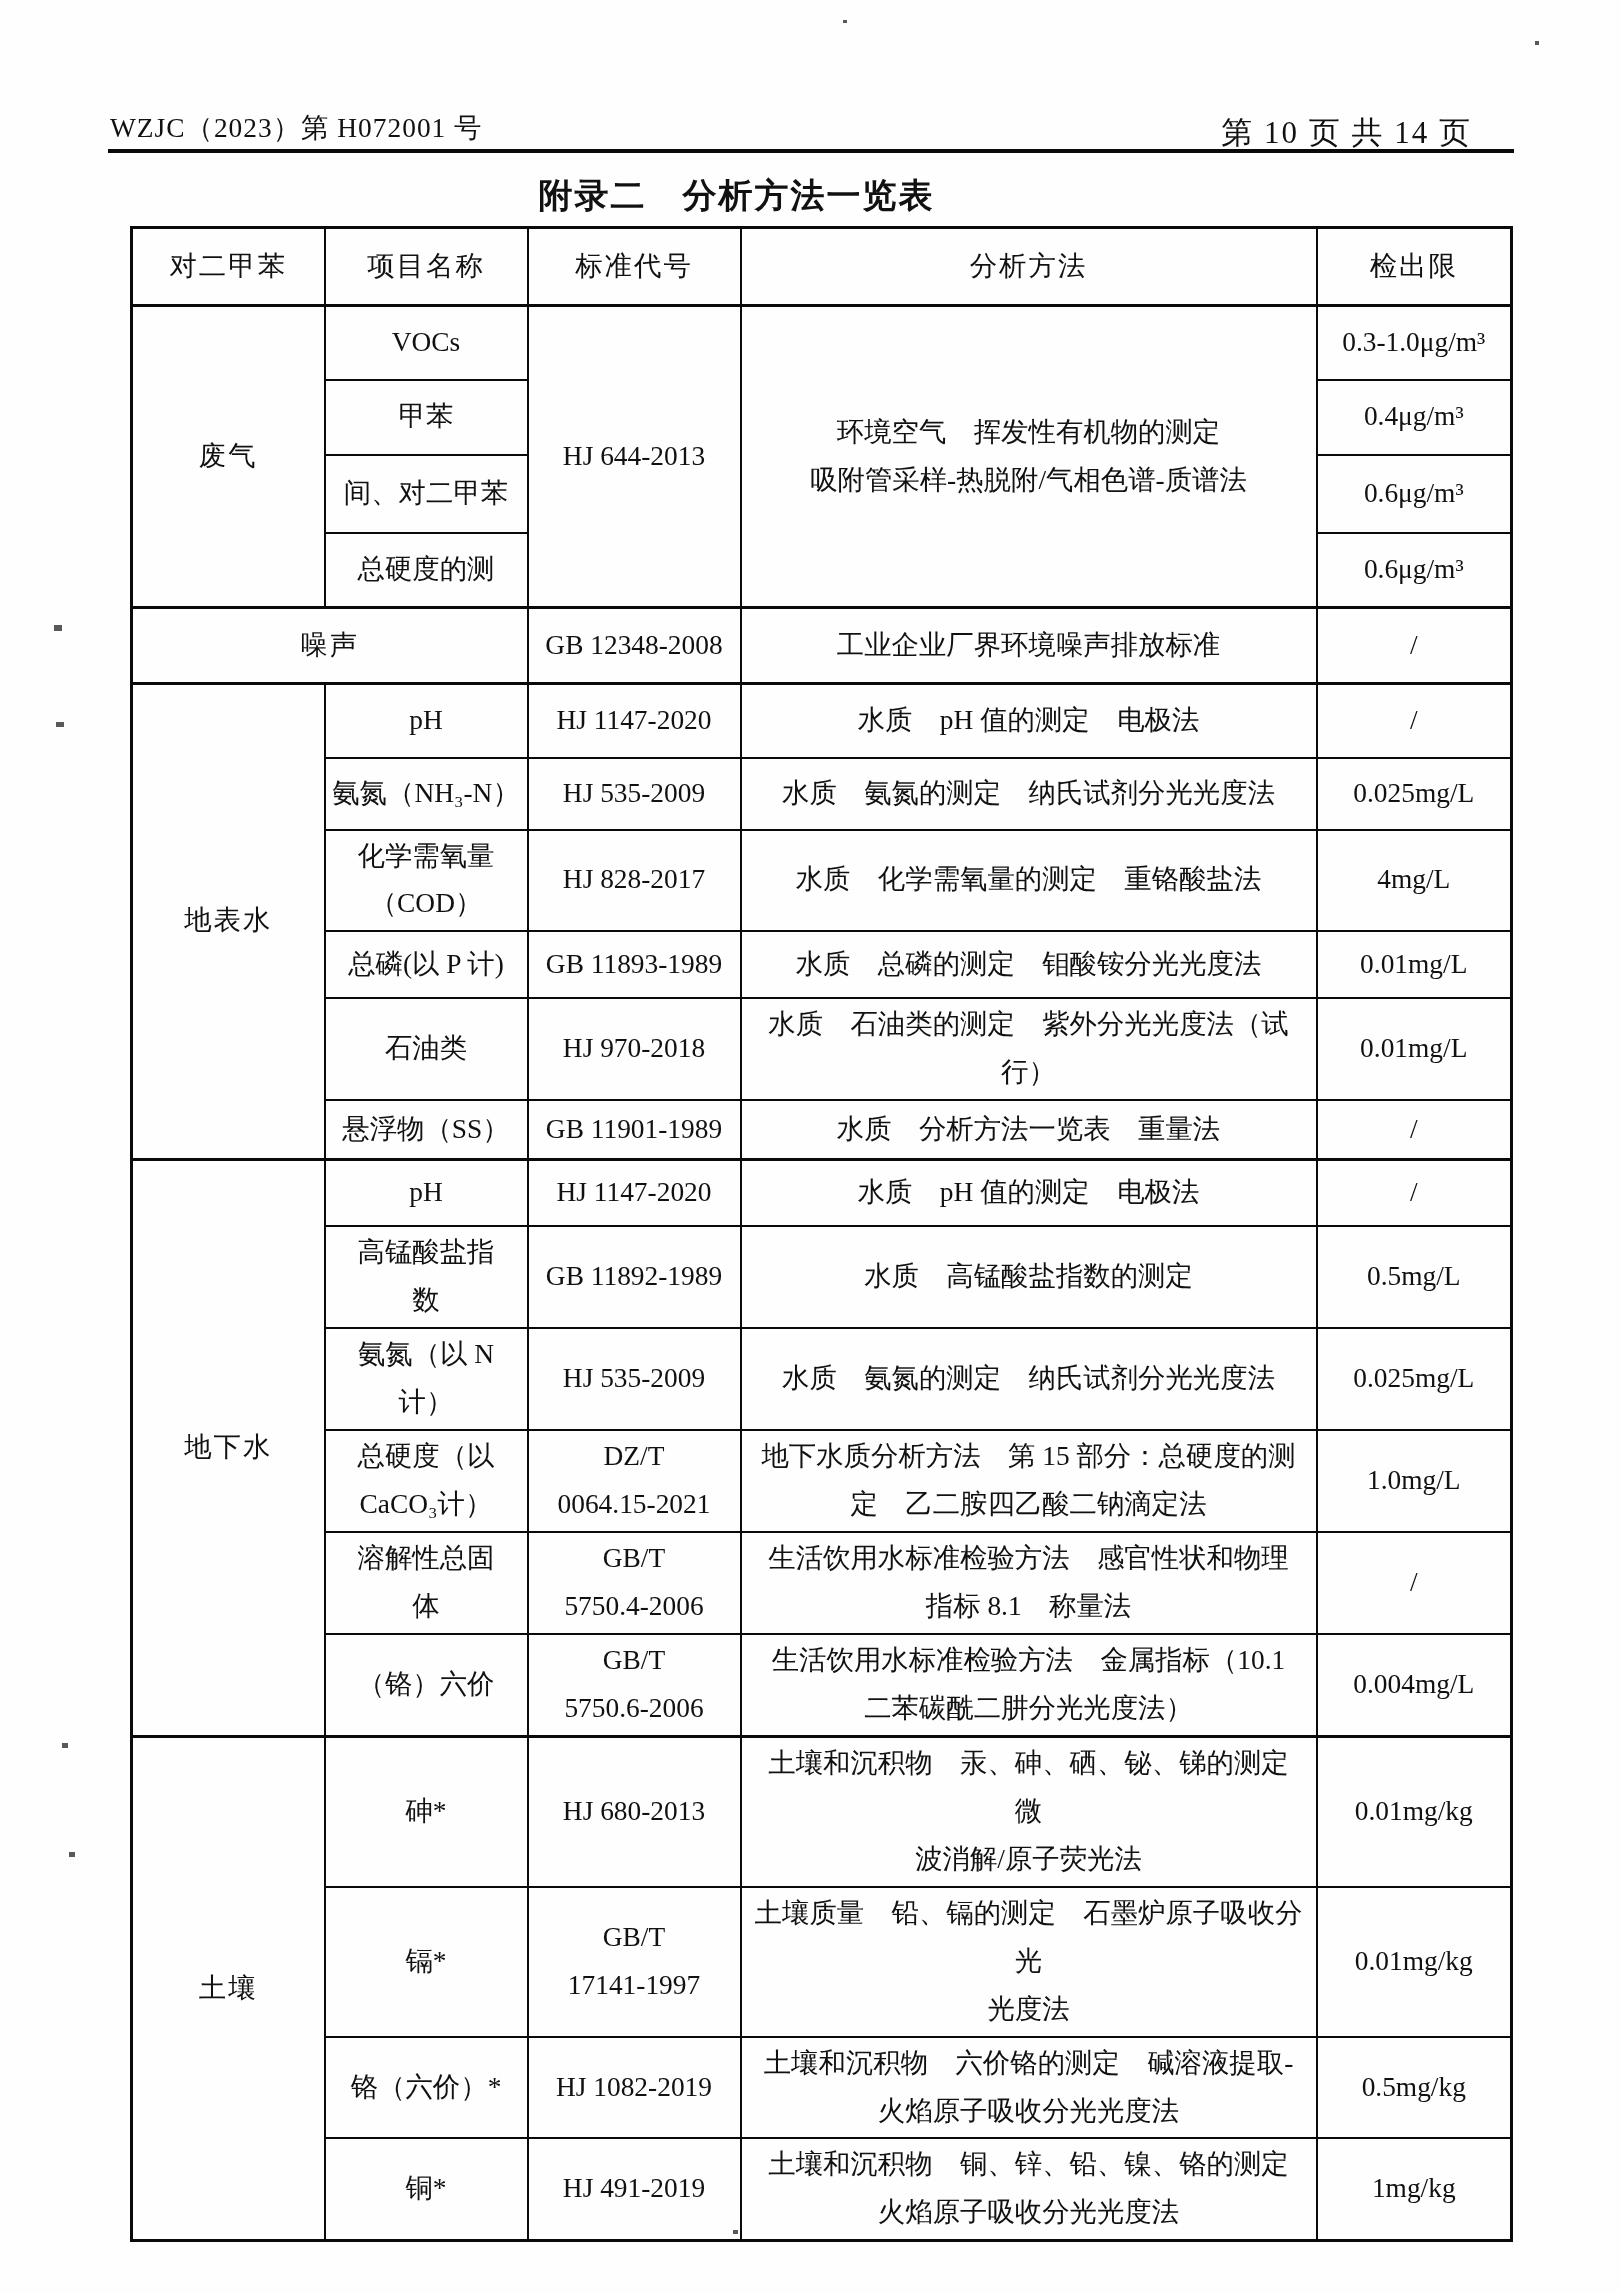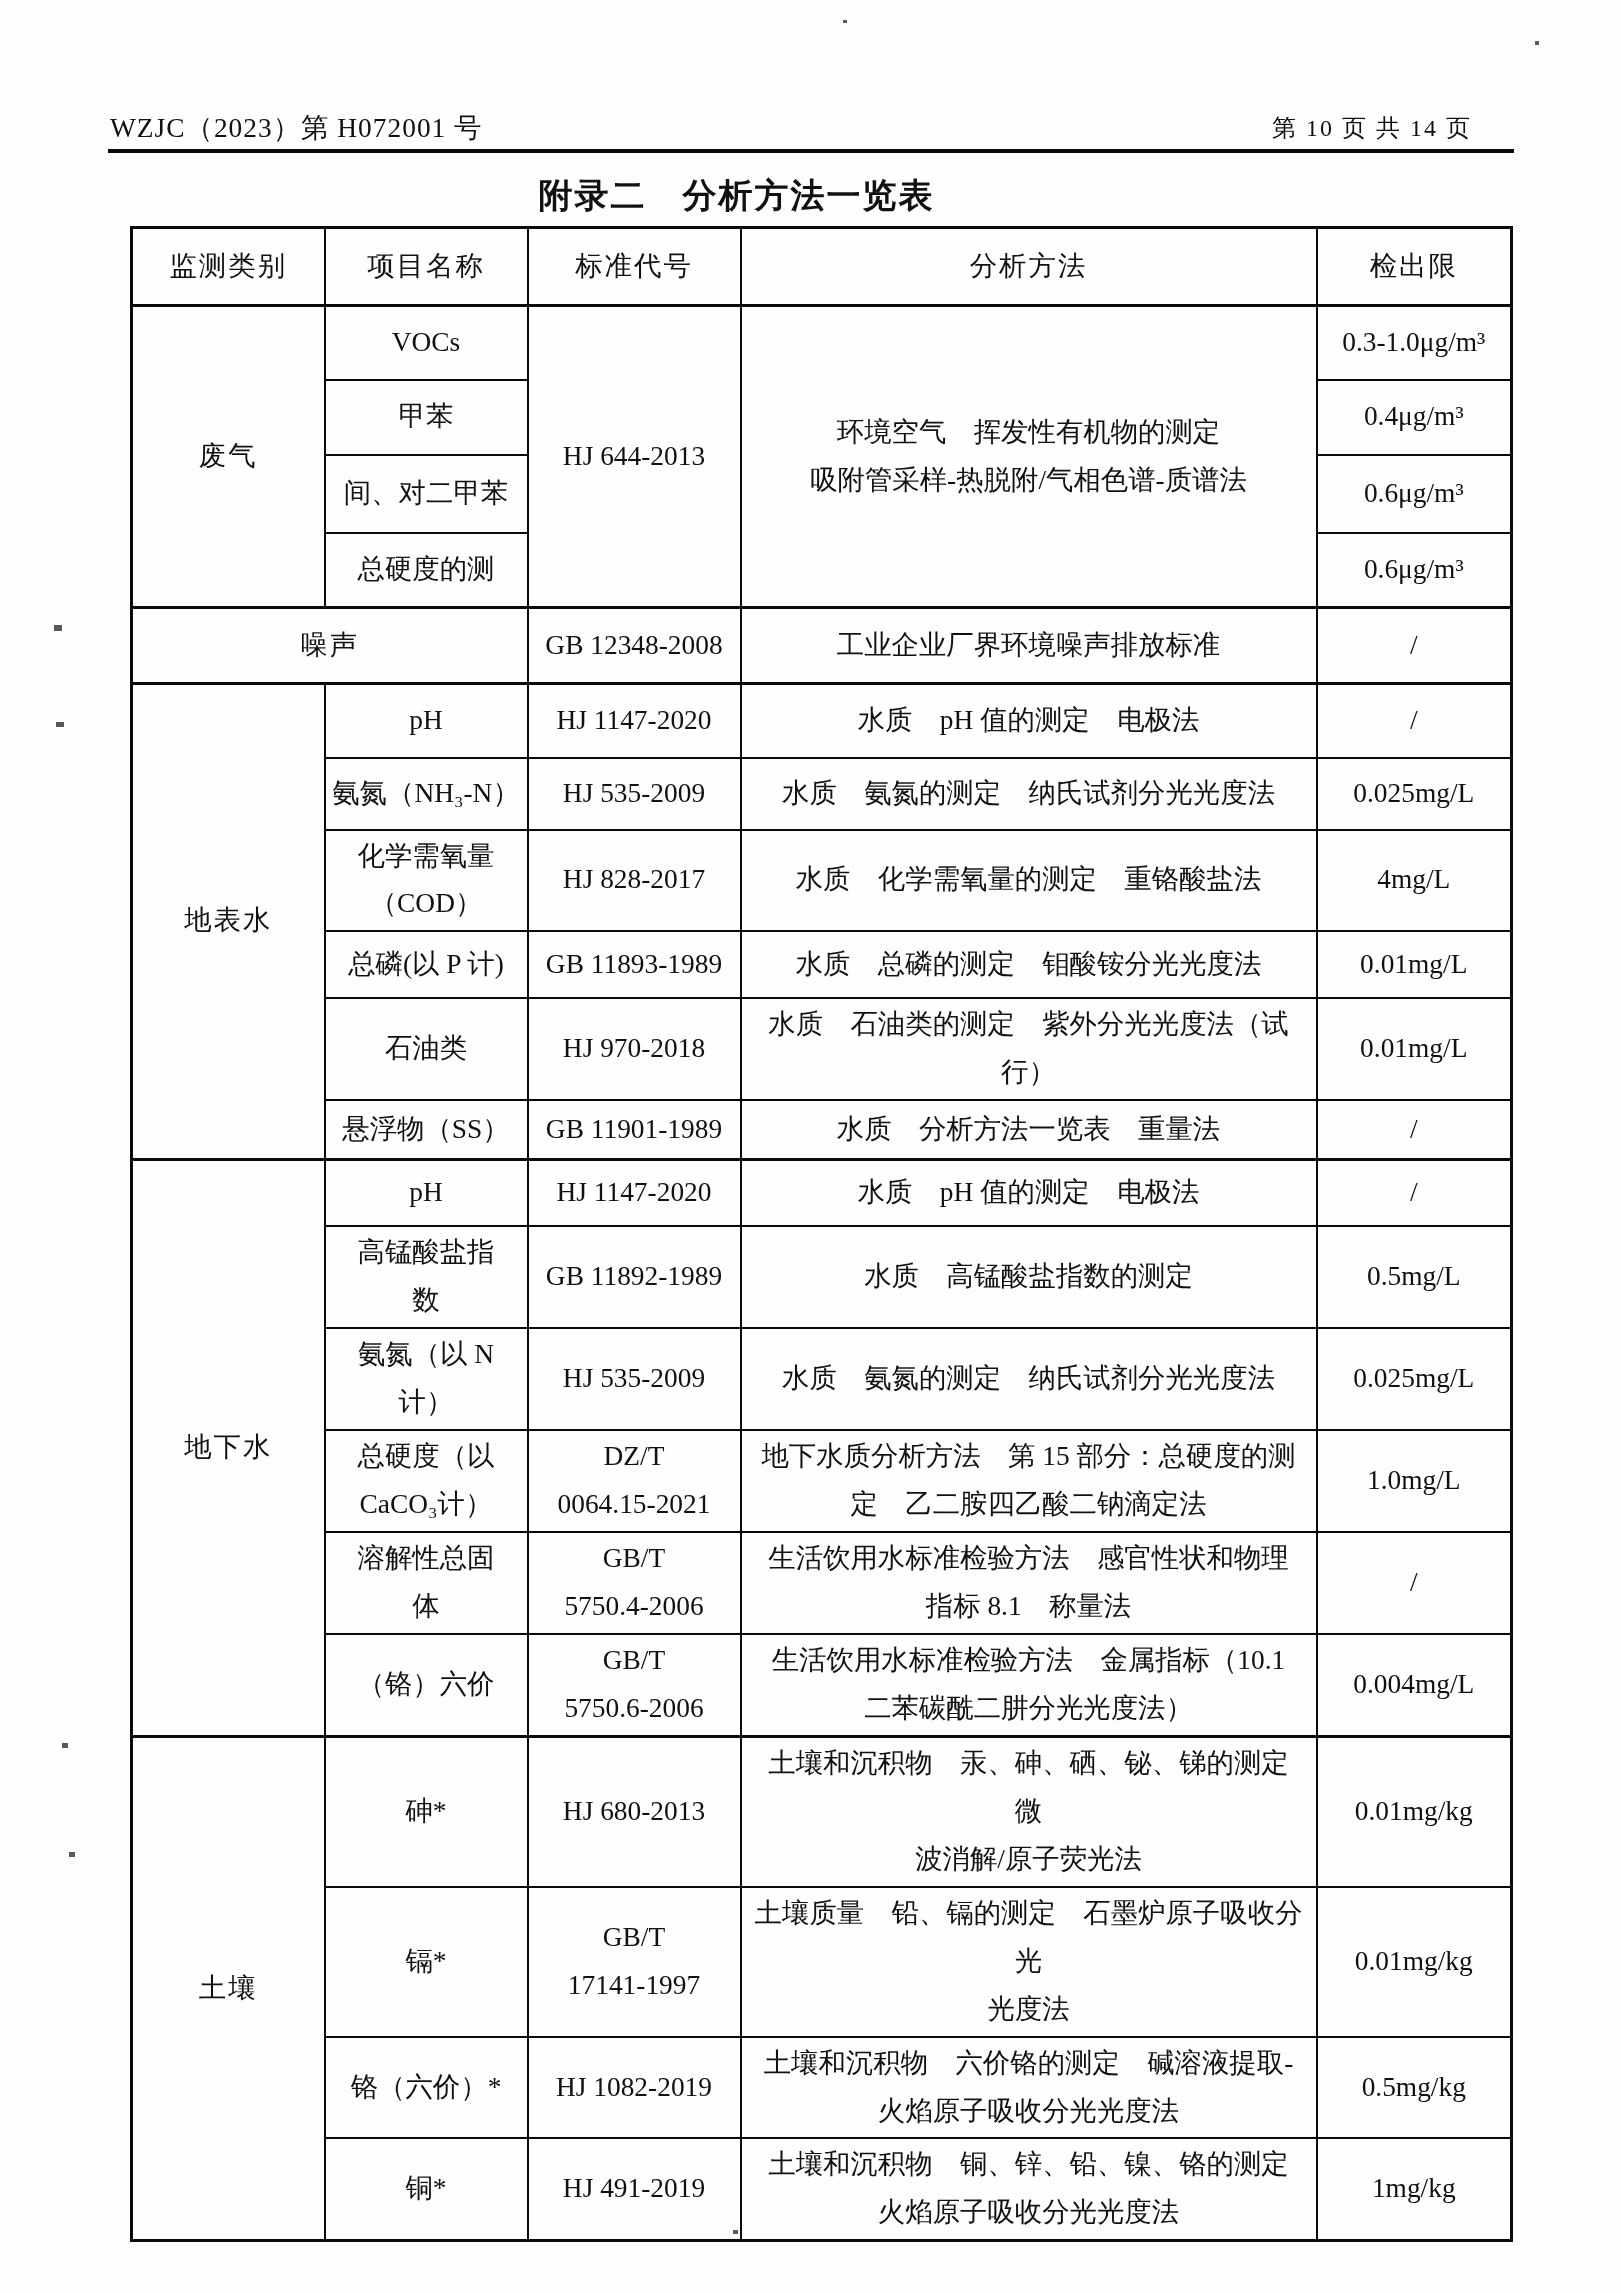--- a/index.html
+++ b/index.html
@@ -11,21 +11,21 @@
     color: #111;
   }
   .page { position: relative; width: 1621px; height: 2294px; }
 
   .doc-header-left {
     position: absolute; left: 110px; top: 110px;
     font-size: 27.4px; letter-spacing: 1px; text-align: right;
   }
   .doc-header-right {
     position: absolute; right: 149px; top: 112px;
-    font-size: 24px; letter-spacing: 2px;
+    font-size: 31px; letter-spacing: 2px;
   }
   .header-rule {
     position: absolute; left: 108px; top: 149px;
     width: 1406px; height: 3.9px; background: #0a0a0a;
   }
   .doc-title {
     position: absolute; left: 0; top: 173px; width: 1473px;
     text-align: center; font-size: 34px; font-weight: bold;
     letter-spacing: 2px;
   }
@@ -72,21 +72,21 @@
   <table class="methods">
     <colgroup>
         <col class="c1">
         <col class="c2">
         <col class="c3">
         <col class="c4">
         <col class="c5">
       </colgroup>
     <thead>
       <tr>
-        <th>监测类别</th>
+        <th>对二甲苯</th>
         <th>项目名称</th>
         <th>标准代号</th>
         <th>分析方法</th>
         <th>检出限</th>
       </tr>
     </thead>
     <tbody>
 
       <tr style="height:74px;">
         <td class="category-cell" rowspan="4">废气</td>

